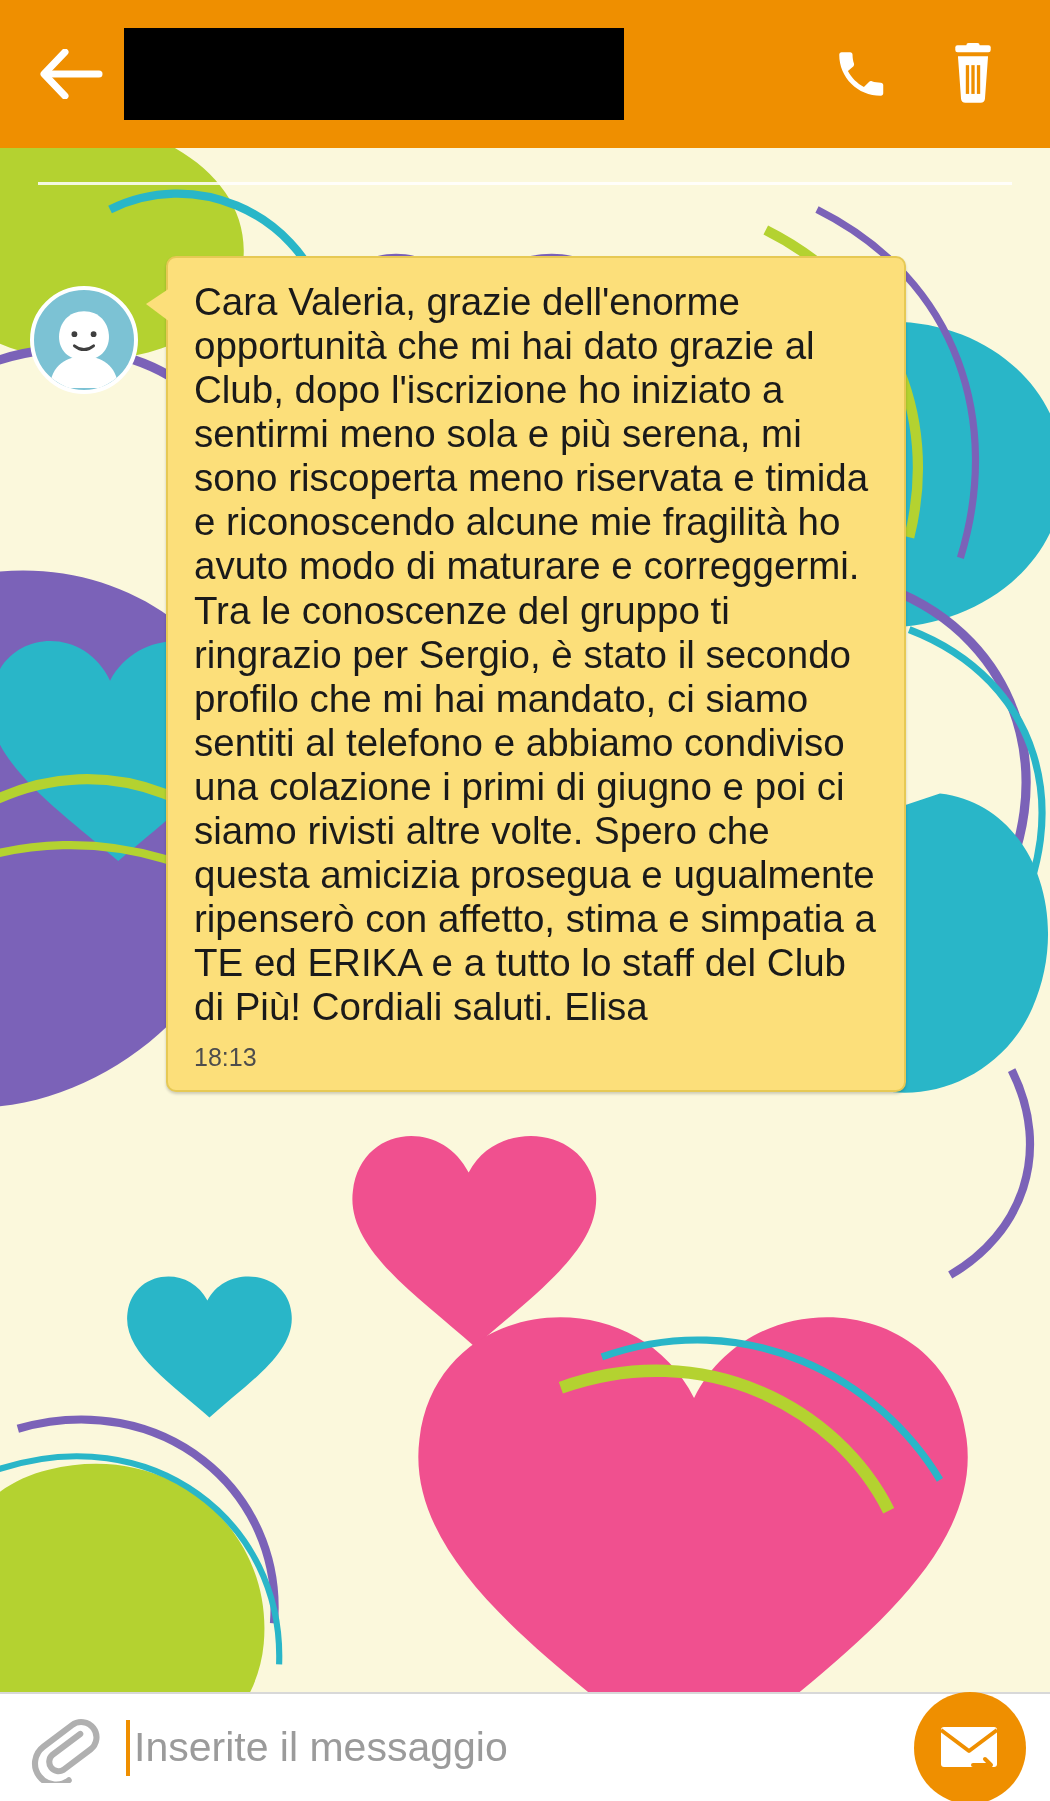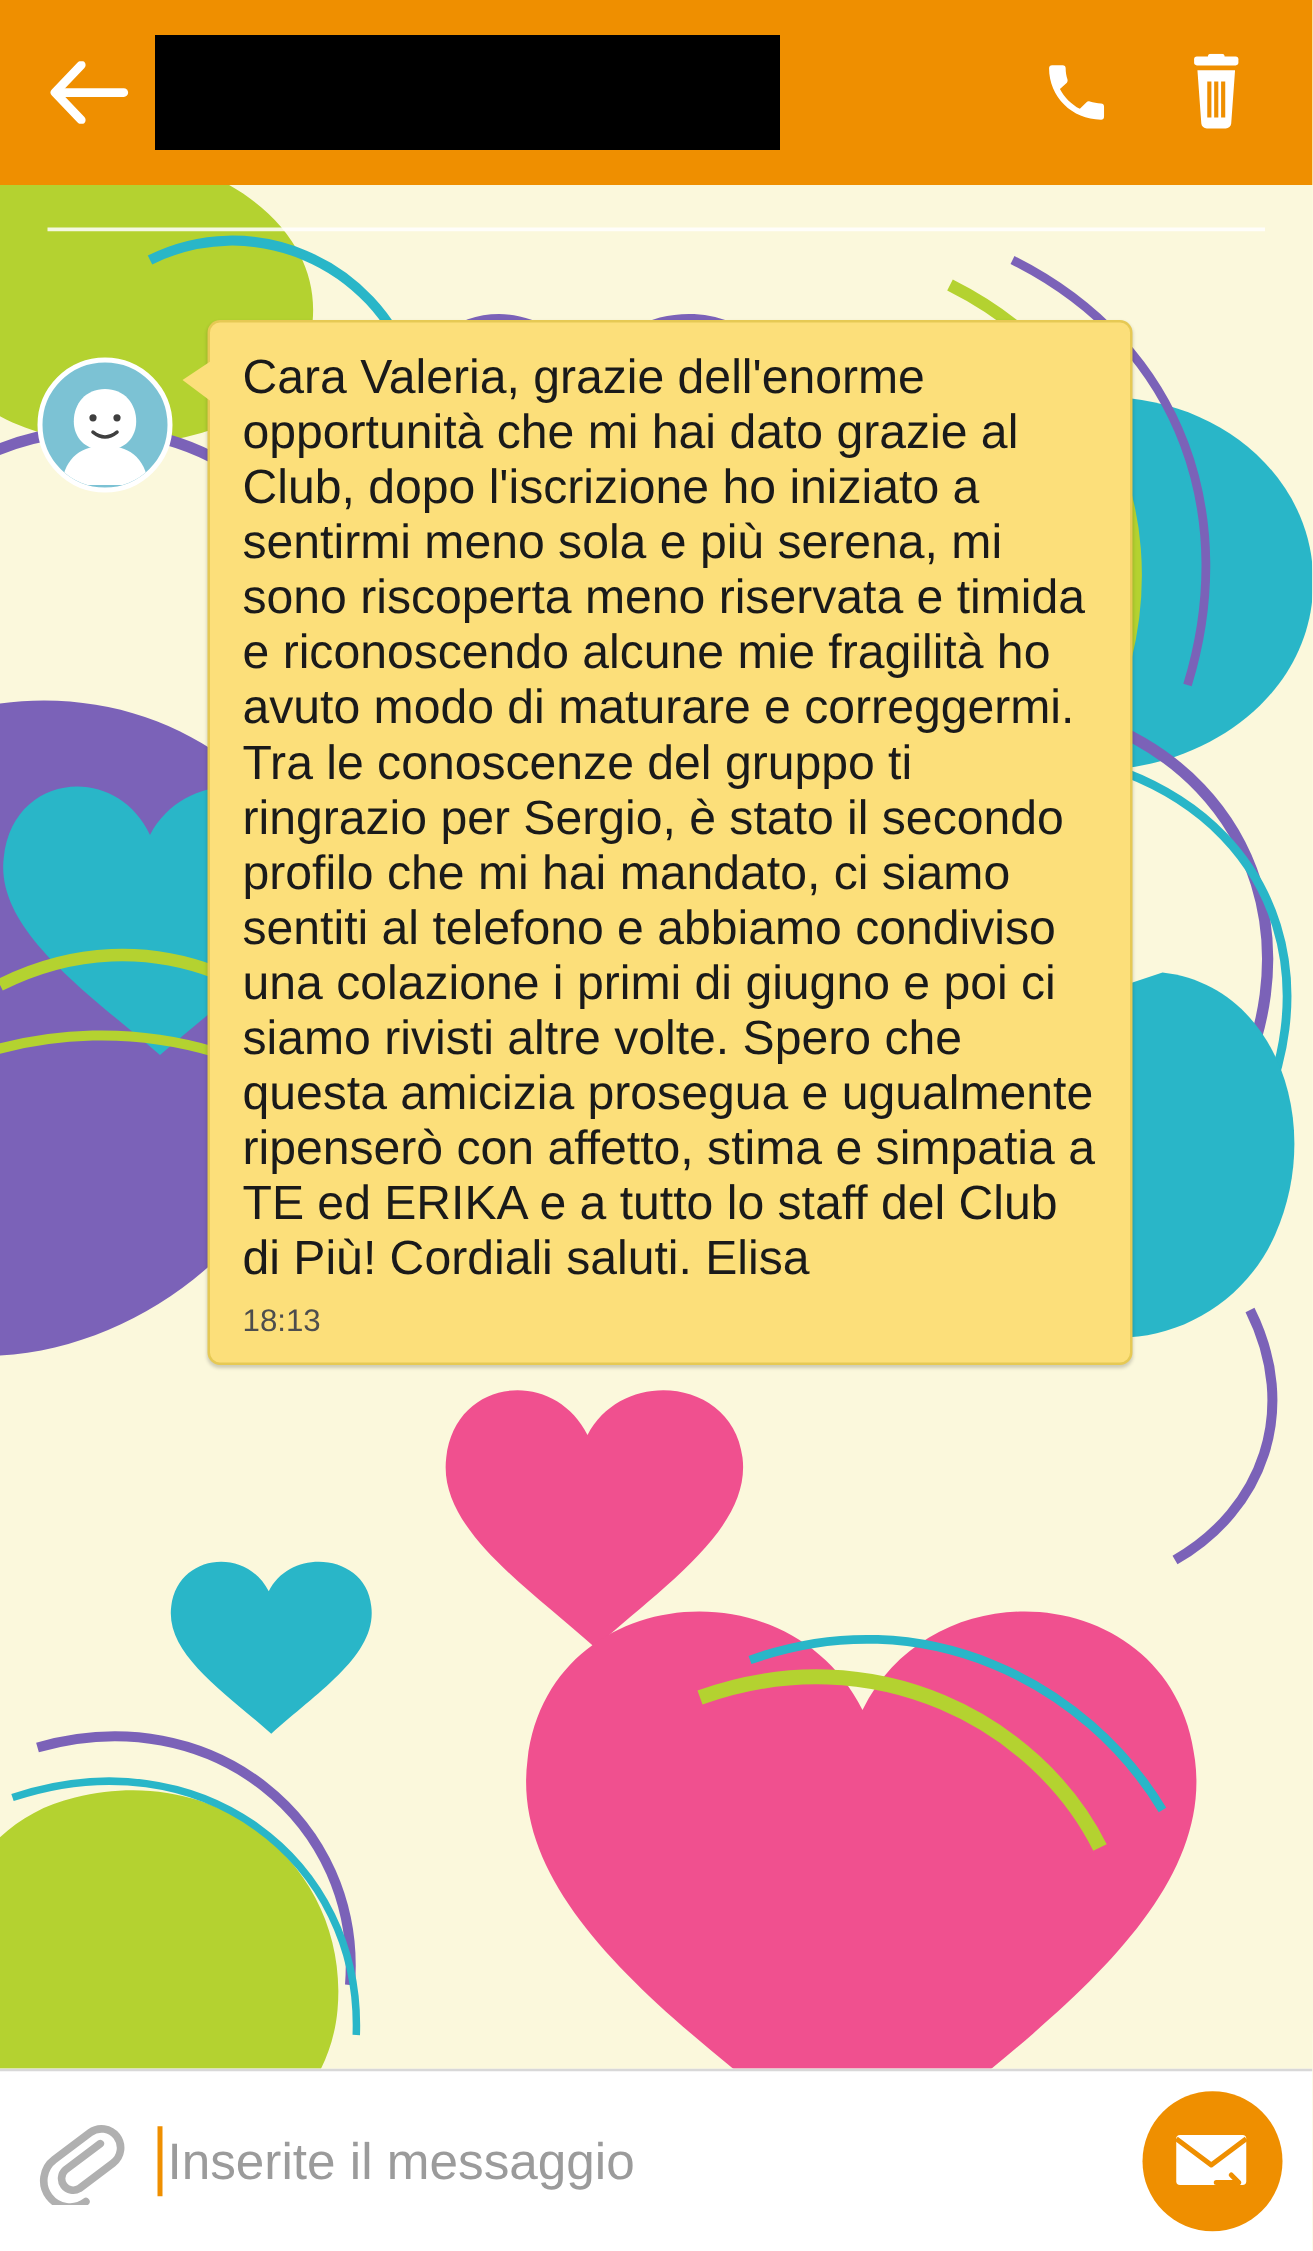--- a/index.html
+++ b/index.html
@@ -142,21 +142,21 @@
   }
   .bubble-time {
     margin-top: 14px;
     font-size: 25px;
     color: #4d4d4d;
   }
 
   
   .composer {
     flex: 0 0 auto;
-    height: 146px;
+    height: 109px;
     background: #ffffff;
     border-top: 2px solid #d8d8d8;
     display: flex;
     align-items: center;
     padding: 0 24px 0 22px;
     position: relative;
     z-index: 5;
   }
   .attach-btn {
     width: 86px;

